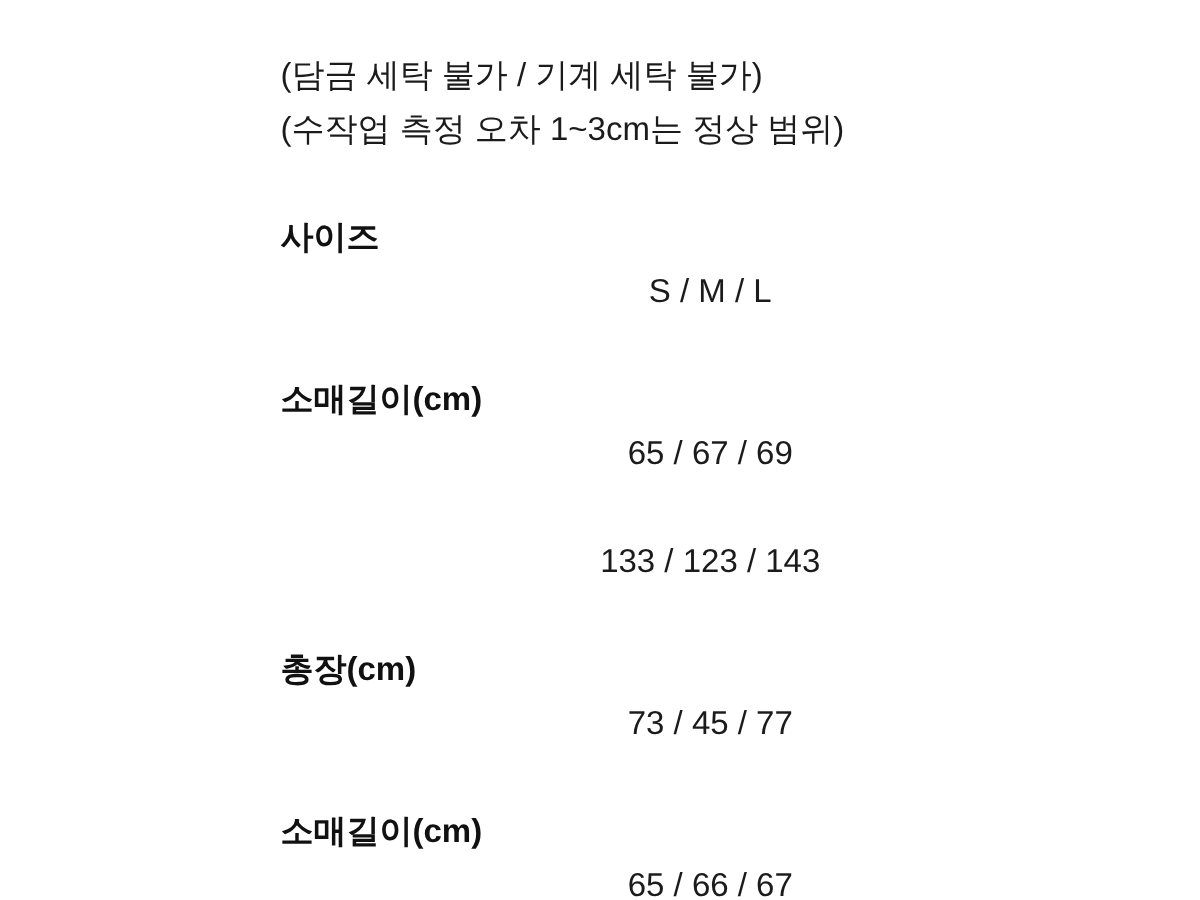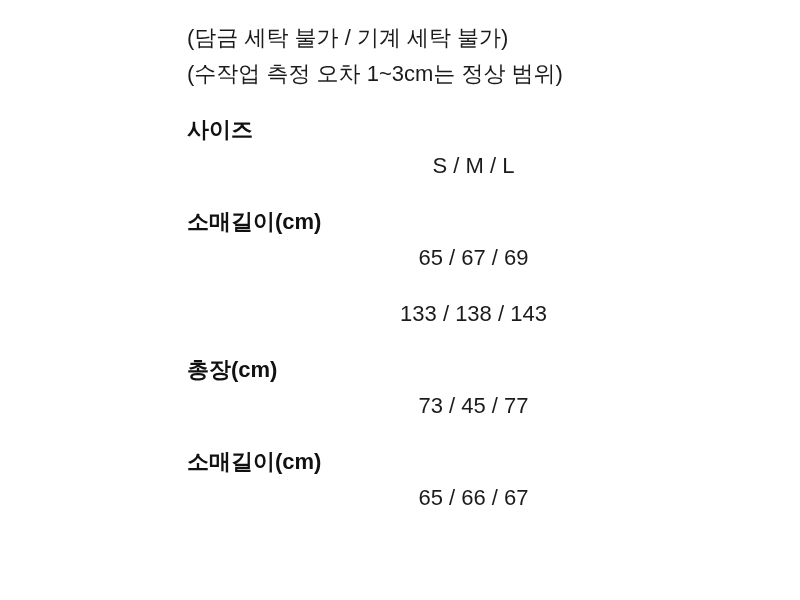--- a/index.html
+++ b/index.html
@@ -7,36 +7,36 @@
     padding: 0;
     background: #ffffff;
     width: 800px;
     height: 600px;
     overflow: hidden;
   }
   .page {
     box-sizing: border-box;
     width: 800px;
     height: 600px;
-    padding: 20px 40px 0 187px;
+    padding: 32px 40px 0 187px;
     font-family: "Liberation Sans", "DejaVu Sans", sans-serif;
     color: #1b1b1b;
     font-size: 22px;
     line-height: 36px;
     letter-spacing: 0px;
   }
   .page p {
     margin: 0;
     white-space: nowrap;
   }
   .notice-line {
     font-weight: 400;
   }
   .section {
-    margin-top: 20px;
+    margin-top: 36px;
   }
   .section-label {
     font-weight: 700;
     color: #111111;
   }
   .section-values {
     font-weight: 400;
     text-align: center;
   }
 </style>
@@ -54,21 +54,21 @@
     <p class="section-label">사이즈</p>
     <p class="section-values">S / M / L</p>
   </div>
 
   <div class="section">
     <p class="section-label">소매길이(cm)</p>
     <p class="section-values">65 / 67 / 69</p>
   </div>
 
   <div class="section">
-    <p class="section-values">133 / 138 / 143</p>
+    <p class="section-values">133 / 123 / 143</p>
   </div>
 
   <div class="section">
     <p class="section-label">총장(cm)</p>
     <p class="section-values">73 / 45 / 77</p>
   </div>
 
   <div class="section">
     <p class="section-label">소매길이(cm)</p>
     <p class="section-values">65 / 66 / 67</p>

